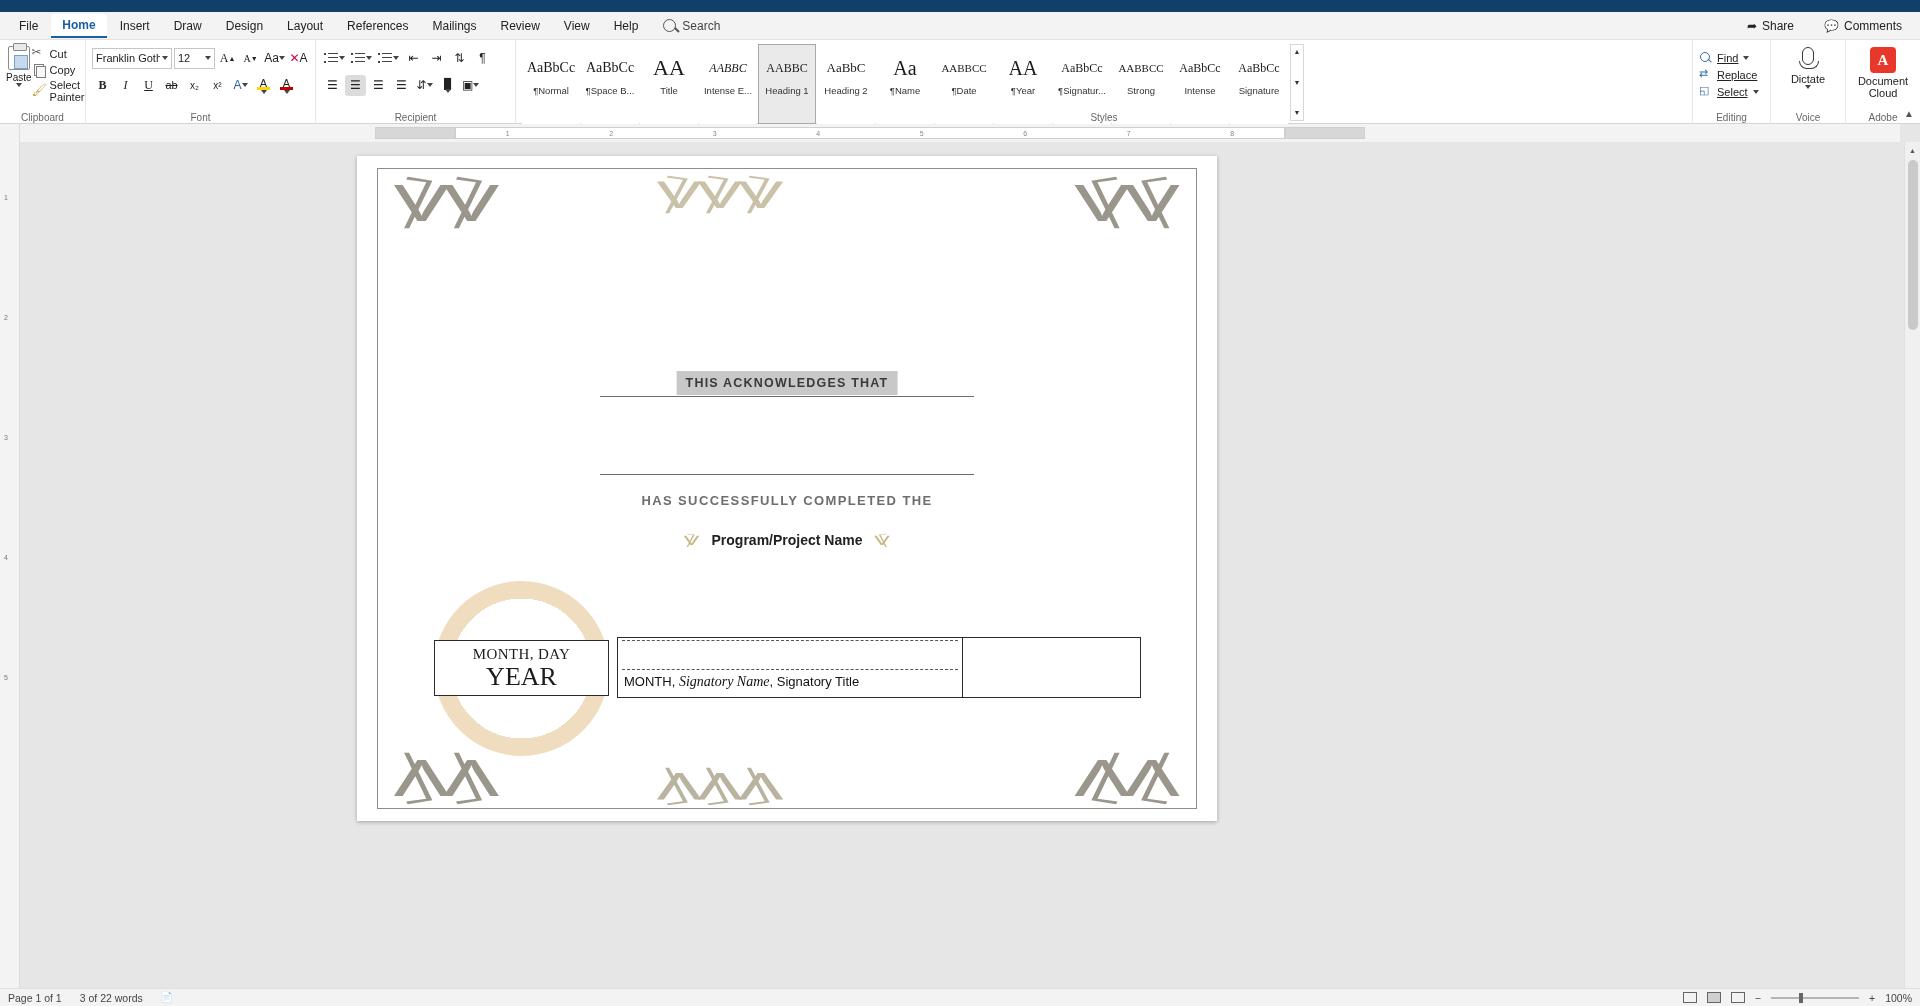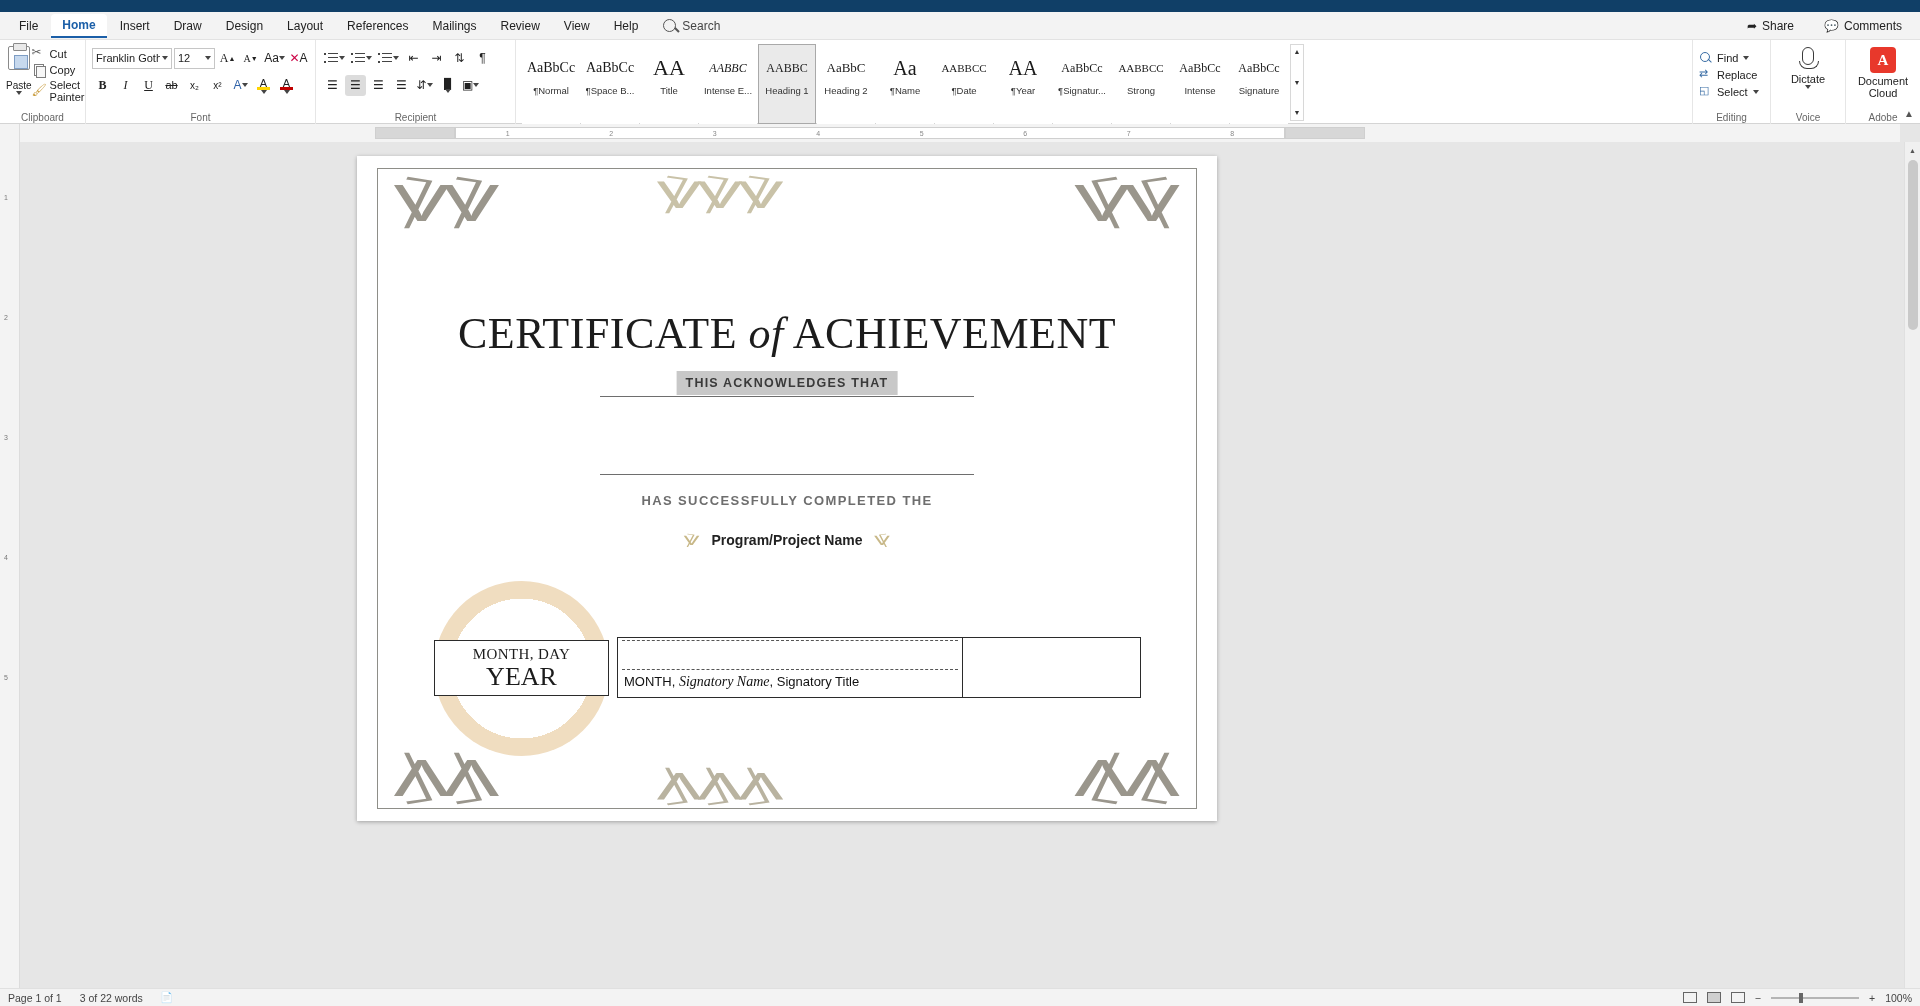--- a/index.html
+++ b/index.html
@@ -226,21 +226,21 @@
     align-items: center;
     padding: 2px 0 3px 0;
     border: 1px solid #d8d8d8;
     margin: 1px 0 3px 2px;
     background: #fff;
   }
   .gs-btn { font-size: 7px; color: #333; line-height: 9px; }
 
   
   .editgrp { width: 78px; }
-  .edit-cmd { display: flex; align-items: center; gap: 5px; font-size: 11px; padding: 2px 0; }
+  .edit-cmd { display: flex; align-items: center; gap: 5px; font-size: 11px; padding: 2px 0; text-decoration: underline; }
   .ic-find::before{content:"";position:absolute;left:1px;top:1px;width:8px;height:8px;border:1.4px solid #3a6ea5;border-radius:50%;}
   .ic-find::after{content:"";position:absolute;left:8px;top:9px;width:5px;height:1.4px;background:#3a6ea5;transform:rotate(45deg);}
   .ic-replace::before{content:"\21C4";font-size:11px;color:#3a6ea5;position:absolute;top:-1px;left:0;}
   .ic-select::before{content:"\25F1";font-size:11px;color:#3a6ea5;position:absolute;top:-1px;left:0;}
 
   
   .bigbtn {
     width: 62px;
     display: flex; flex-direction: column; align-items: center; justify-content: flex-start;
     padding-top: 4px;
@@ -493,21 +493,21 @@
     </div>
   </div>
 </div>
 
 <div class="ribbon">
 
   <div class="group clipboard">
     <div class="group-inner">
       <div class="paste-btn">
         <div class="paste-icon"></div>
-        <div style="margin-top:10px">Paste</div>
+        <div style="margin-top:2px">Paste</div>
         <div class="caret"></div>
       </div>
       <div class="clip-cmds">
         <div class="clip-cmd">
           <span class="ic ic-cut"></span>
           <span>Cut</span>
         </div>
         <div class="clip-cmd">
           <span class="ic ic-copy"></span>
           <span>Copy</span>
@@ -677,20 +677,21 @@
           <div class="style-prev" style="font-size:12px">AaBbCc</div>
           <div class="style-name">Signature</div>
         </div>
       </div>
       <div class="gallery-scroll">
         <div class="gs-btn">▲</div>
         <div class="gs-btn">▼</div>
         <div class="gs-btn">▼</div>
       </div>
     </div>
+    <div class="group-label">Styles</div>
   </div>
 
   <div class="group editgrp">
     <div style="padding-top:6px">
       <div class="edit-cmd">
         <span class="ic ic-find"></span>
         <span>Find</span>
         <span class="caret"></span>
       </div>
       <div class="edit-cmd">
@@ -756,25 +757,20 @@
 
       <div class="cert-border">
         <div class="flourish fl-tl">℣℣</div>
         <div class="flourish fl-tc">℣℣℣</div>
         <div class="flourish fl-tr">℣℣</div>
         <div class="flourish fl-bl">℣℣</div>
         <div class="flourish fl-bc">℣℣℣</div>
         <div class="flourish fl-br">℣℣</div>
       </div>
 
-      <div class="cert-title">
-        <span>CERTIFICATE</span>
-        <em>of</em>
-        <span>ACHIEVEMENT</span>
-      </div>
 
       <div class="ack">THIS ACKNOWLEDGES THAT</div>
 
       <div class="rule rule-top"></div>
       <div class="rule rule-bot"></div>
 
       <div class="completed">HAS SUCCESSFULLY COMPLETED THE</div>
 
       <div class="program-row">
         <span class="sprig">℣</span>

